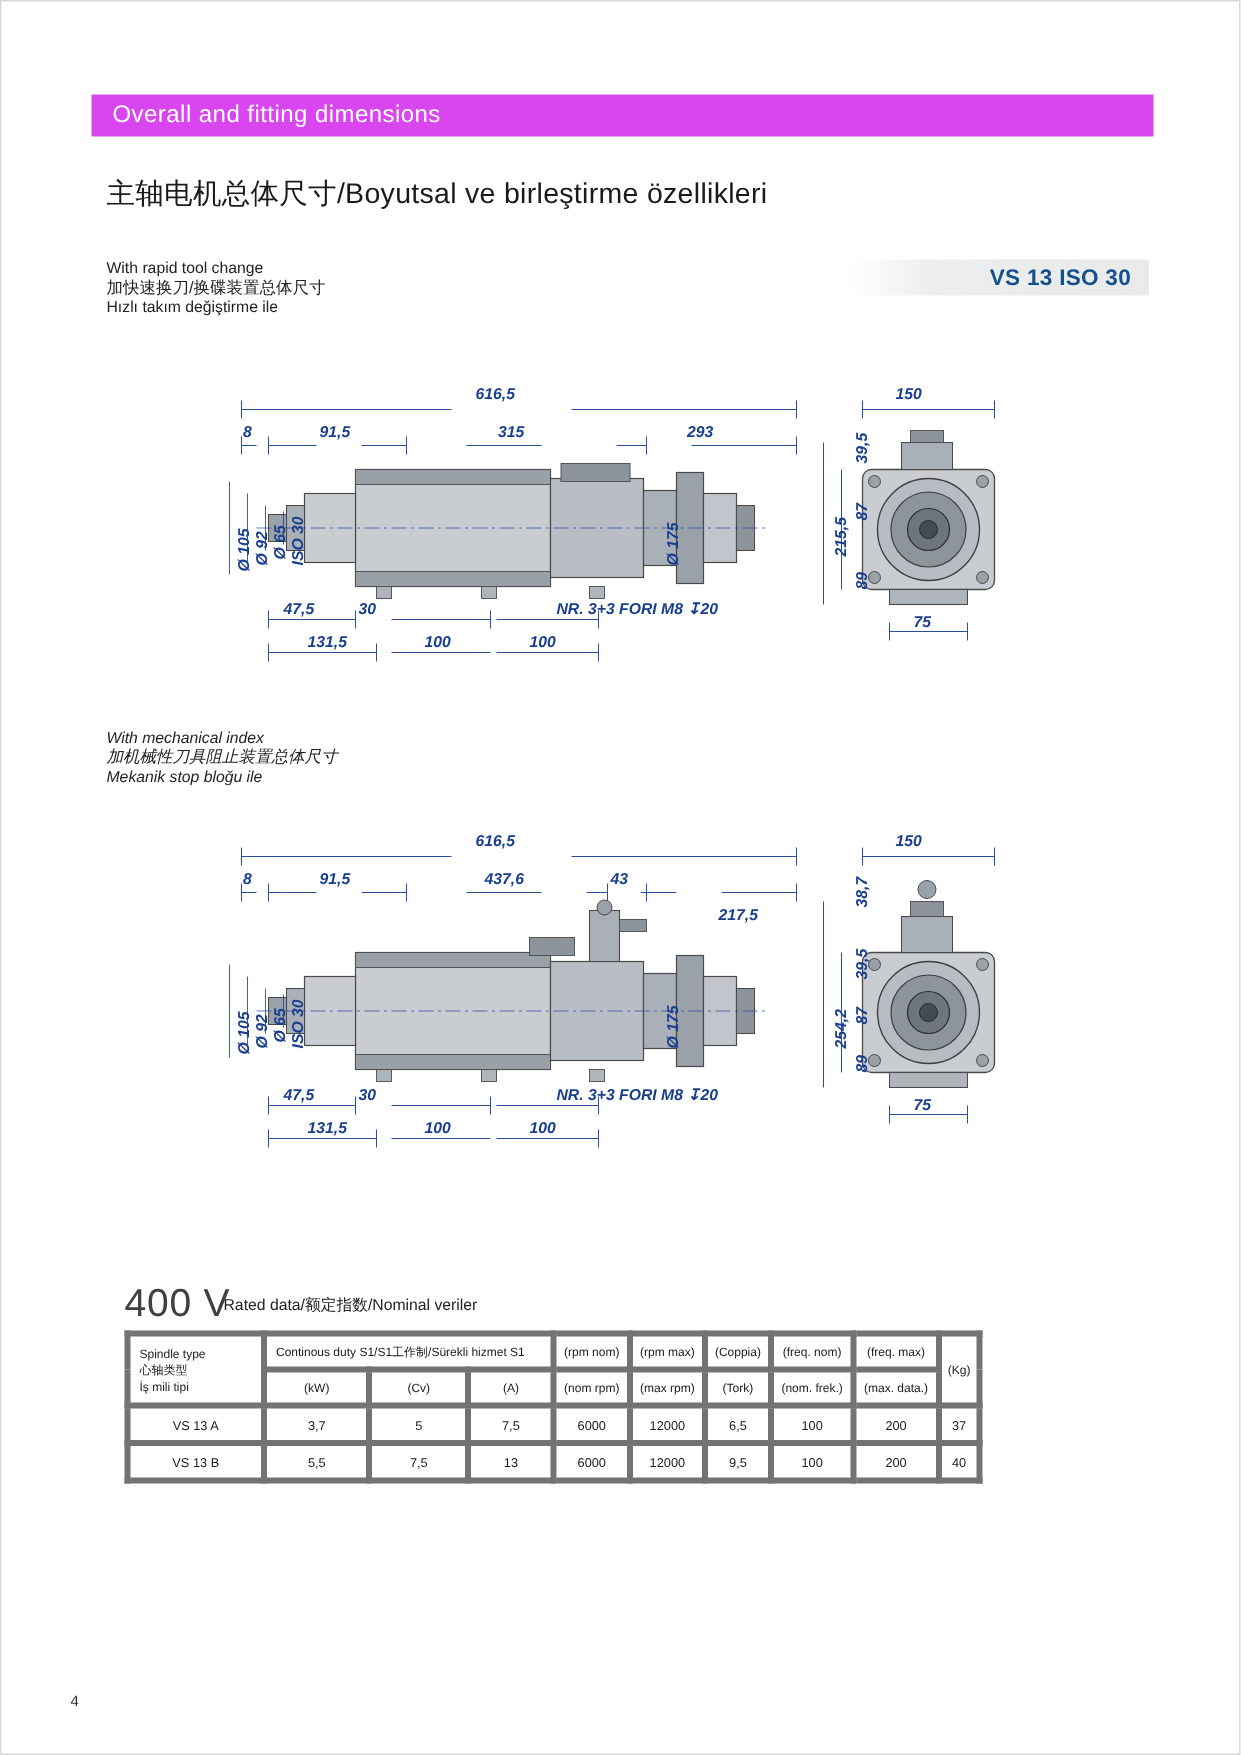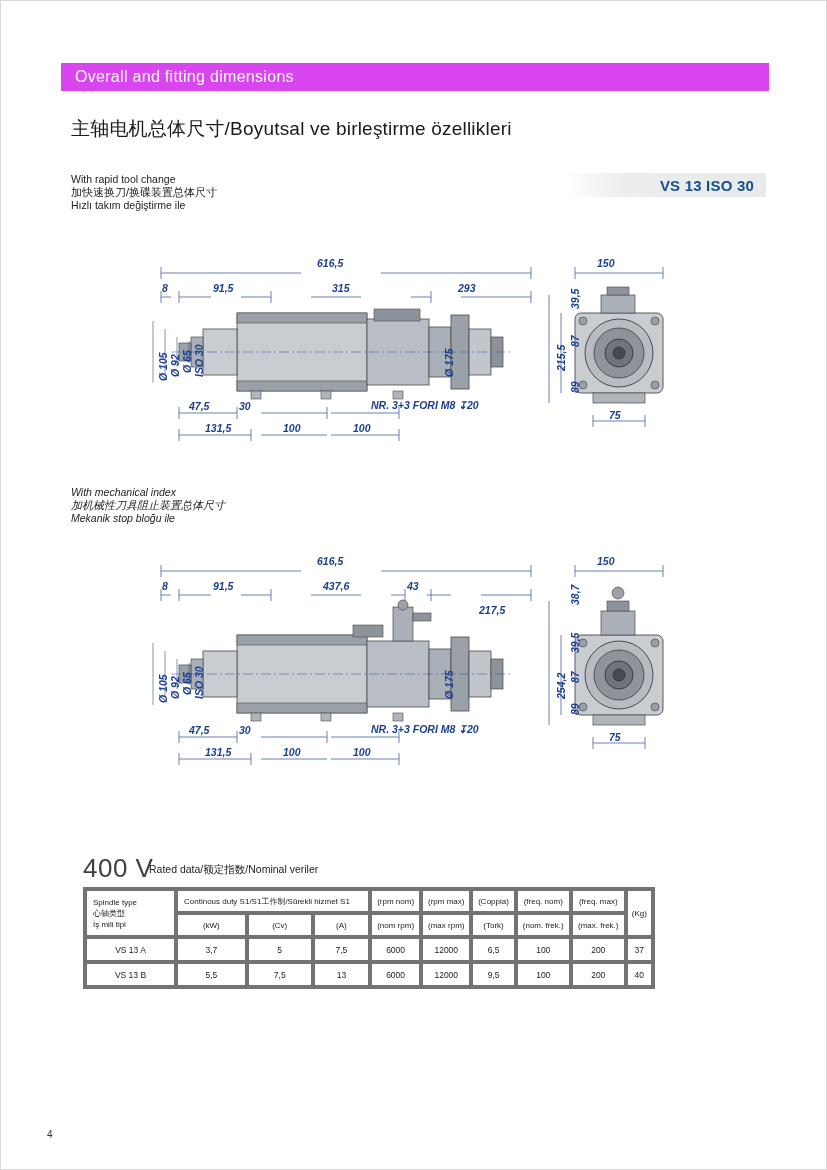--- a/index.html
+++ b/index.html
@@ -369,21 +369,21 @@
       <td rowspan="2">(Kg)</td>
     </tr>
     <tr class="head">
       <td>(kW)</td>
       <td>(Cv)</td>
       <td>(A)</td>
       <td>(nom rpm)</td>
       <td>(max rpm)</td>
       <td>(Tork)</td>
       <td>(nom. frek.)</td>
-      <td>(max. frek.)</td>
+      <td>(max. data.)</td>
     </tr>
     <tr class="data">
       <td>VS 13 A</td>
       <td>3,7</td>
       <td>5</td>
       <td>7,5</td>
       <td>6000</td>
       <td>12000</td>
       <td>6,5</td>
       <td>100</td>

